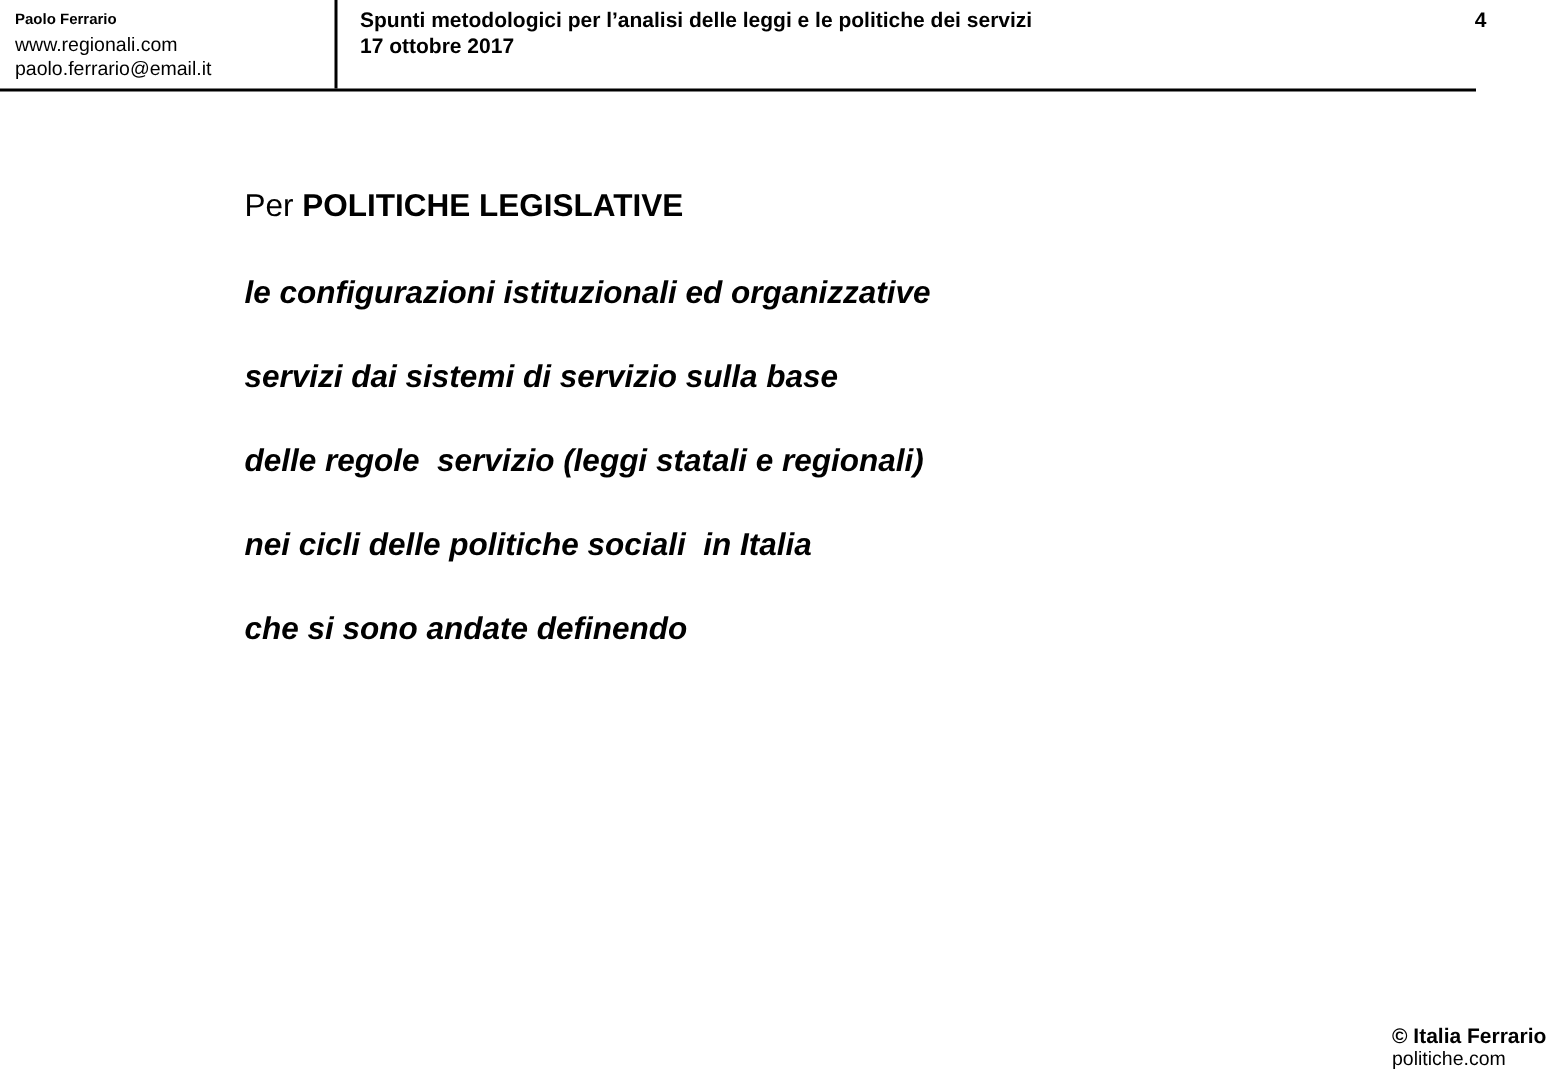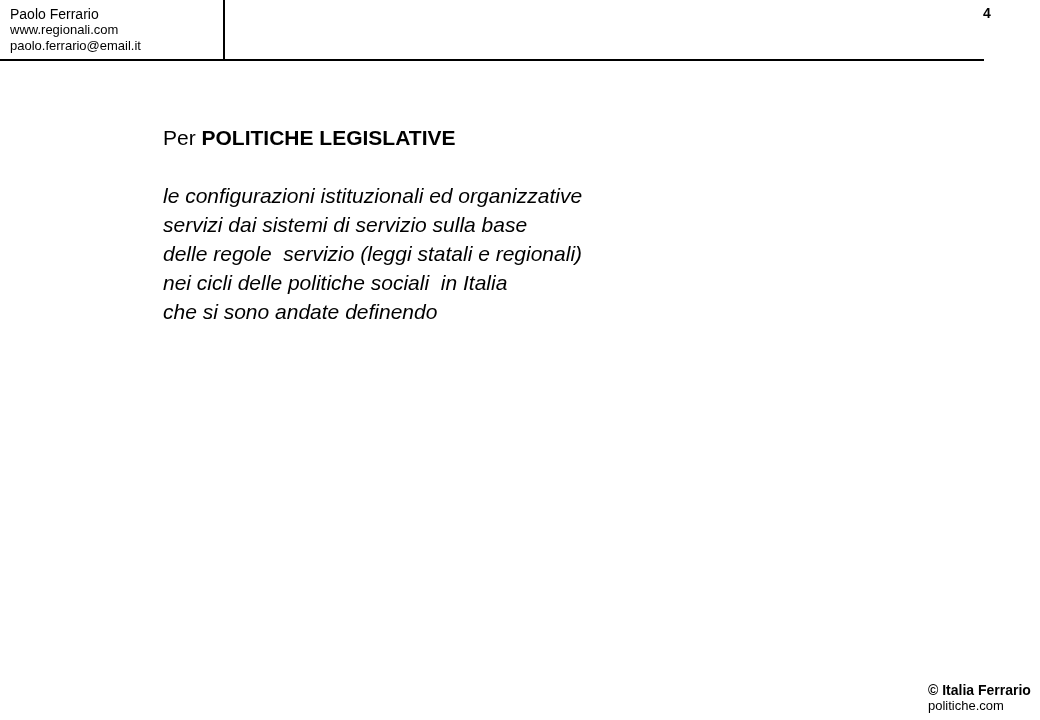--- a/index.html
+++ b/index.html
@@ -17,22 +17,22 @@
   
   .author-block {
     position: absolute;
     left: 10px;
     top: 6px;
     font-size: 13px;
     line-height: 16px;
     white-space: nowrap;
   }
   .author-block .author-name {
-    font-size: 14px;
-    font-weight: normal;
+    font-size: 10px;
+    font-weight: bold;
   }
   .v-divider {
     position: absolute;
     left: 223px;
     top: 0;
     width: 2px;
     height: 59px;
     background: #000000;
   }
   .title-block {
@@ -67,22 +67,23 @@
     position: absolute;
     left: 163px;
     top: 123px;
     font-size: 21px;
     line-height: 29px;
   }
   .body-text p { margin: 0; white-space: pre-wrap; }
   .intro-keyword { font-weight: bold; text-align: center; }
   .definition-block { margin-top: 29px; }
   .definition-block p {
-    font-weight: normal;
+    font-weight: bold;
     font-style: italic;
+    margin-top: 27px;
   }
 
   
   .footer-block {
     position: absolute;
     left: 928px;
     top: 682px;
     font-size: 13px;
     line-height: 16px;
     white-space: nowrap;
@@ -98,20 +99,24 @@
 <div class="slide">
 
   <div class="author-block">
     <div class="author-name">Paolo Ferrario</div>
     <div>www.regionali.com</div>
     <div>paolo.ferrario@email.it</div>
   </div>
 
   <div class="v-divider"></div>
 
+  <div class="title-block">
+    <div>Spunti metodologici per l’analisi delle leggi e le politiche dei servizi</div>
+    <div>17 ottobre 2017</div>
+  </div>
 
   <div class="page-number">4</div>
 
   <div class="h-rule"></div>
 
   <div class="body-text">
     <p><span>Per </span><span class="intro-keyword">POLITICHE LEGISLATIVE</span></p>
     <div class="definition-block">
       <p>le configurazioni istituzionali ed organizzative</p>
       <p>servizi dai sistemi di servizio sulla base</p>

